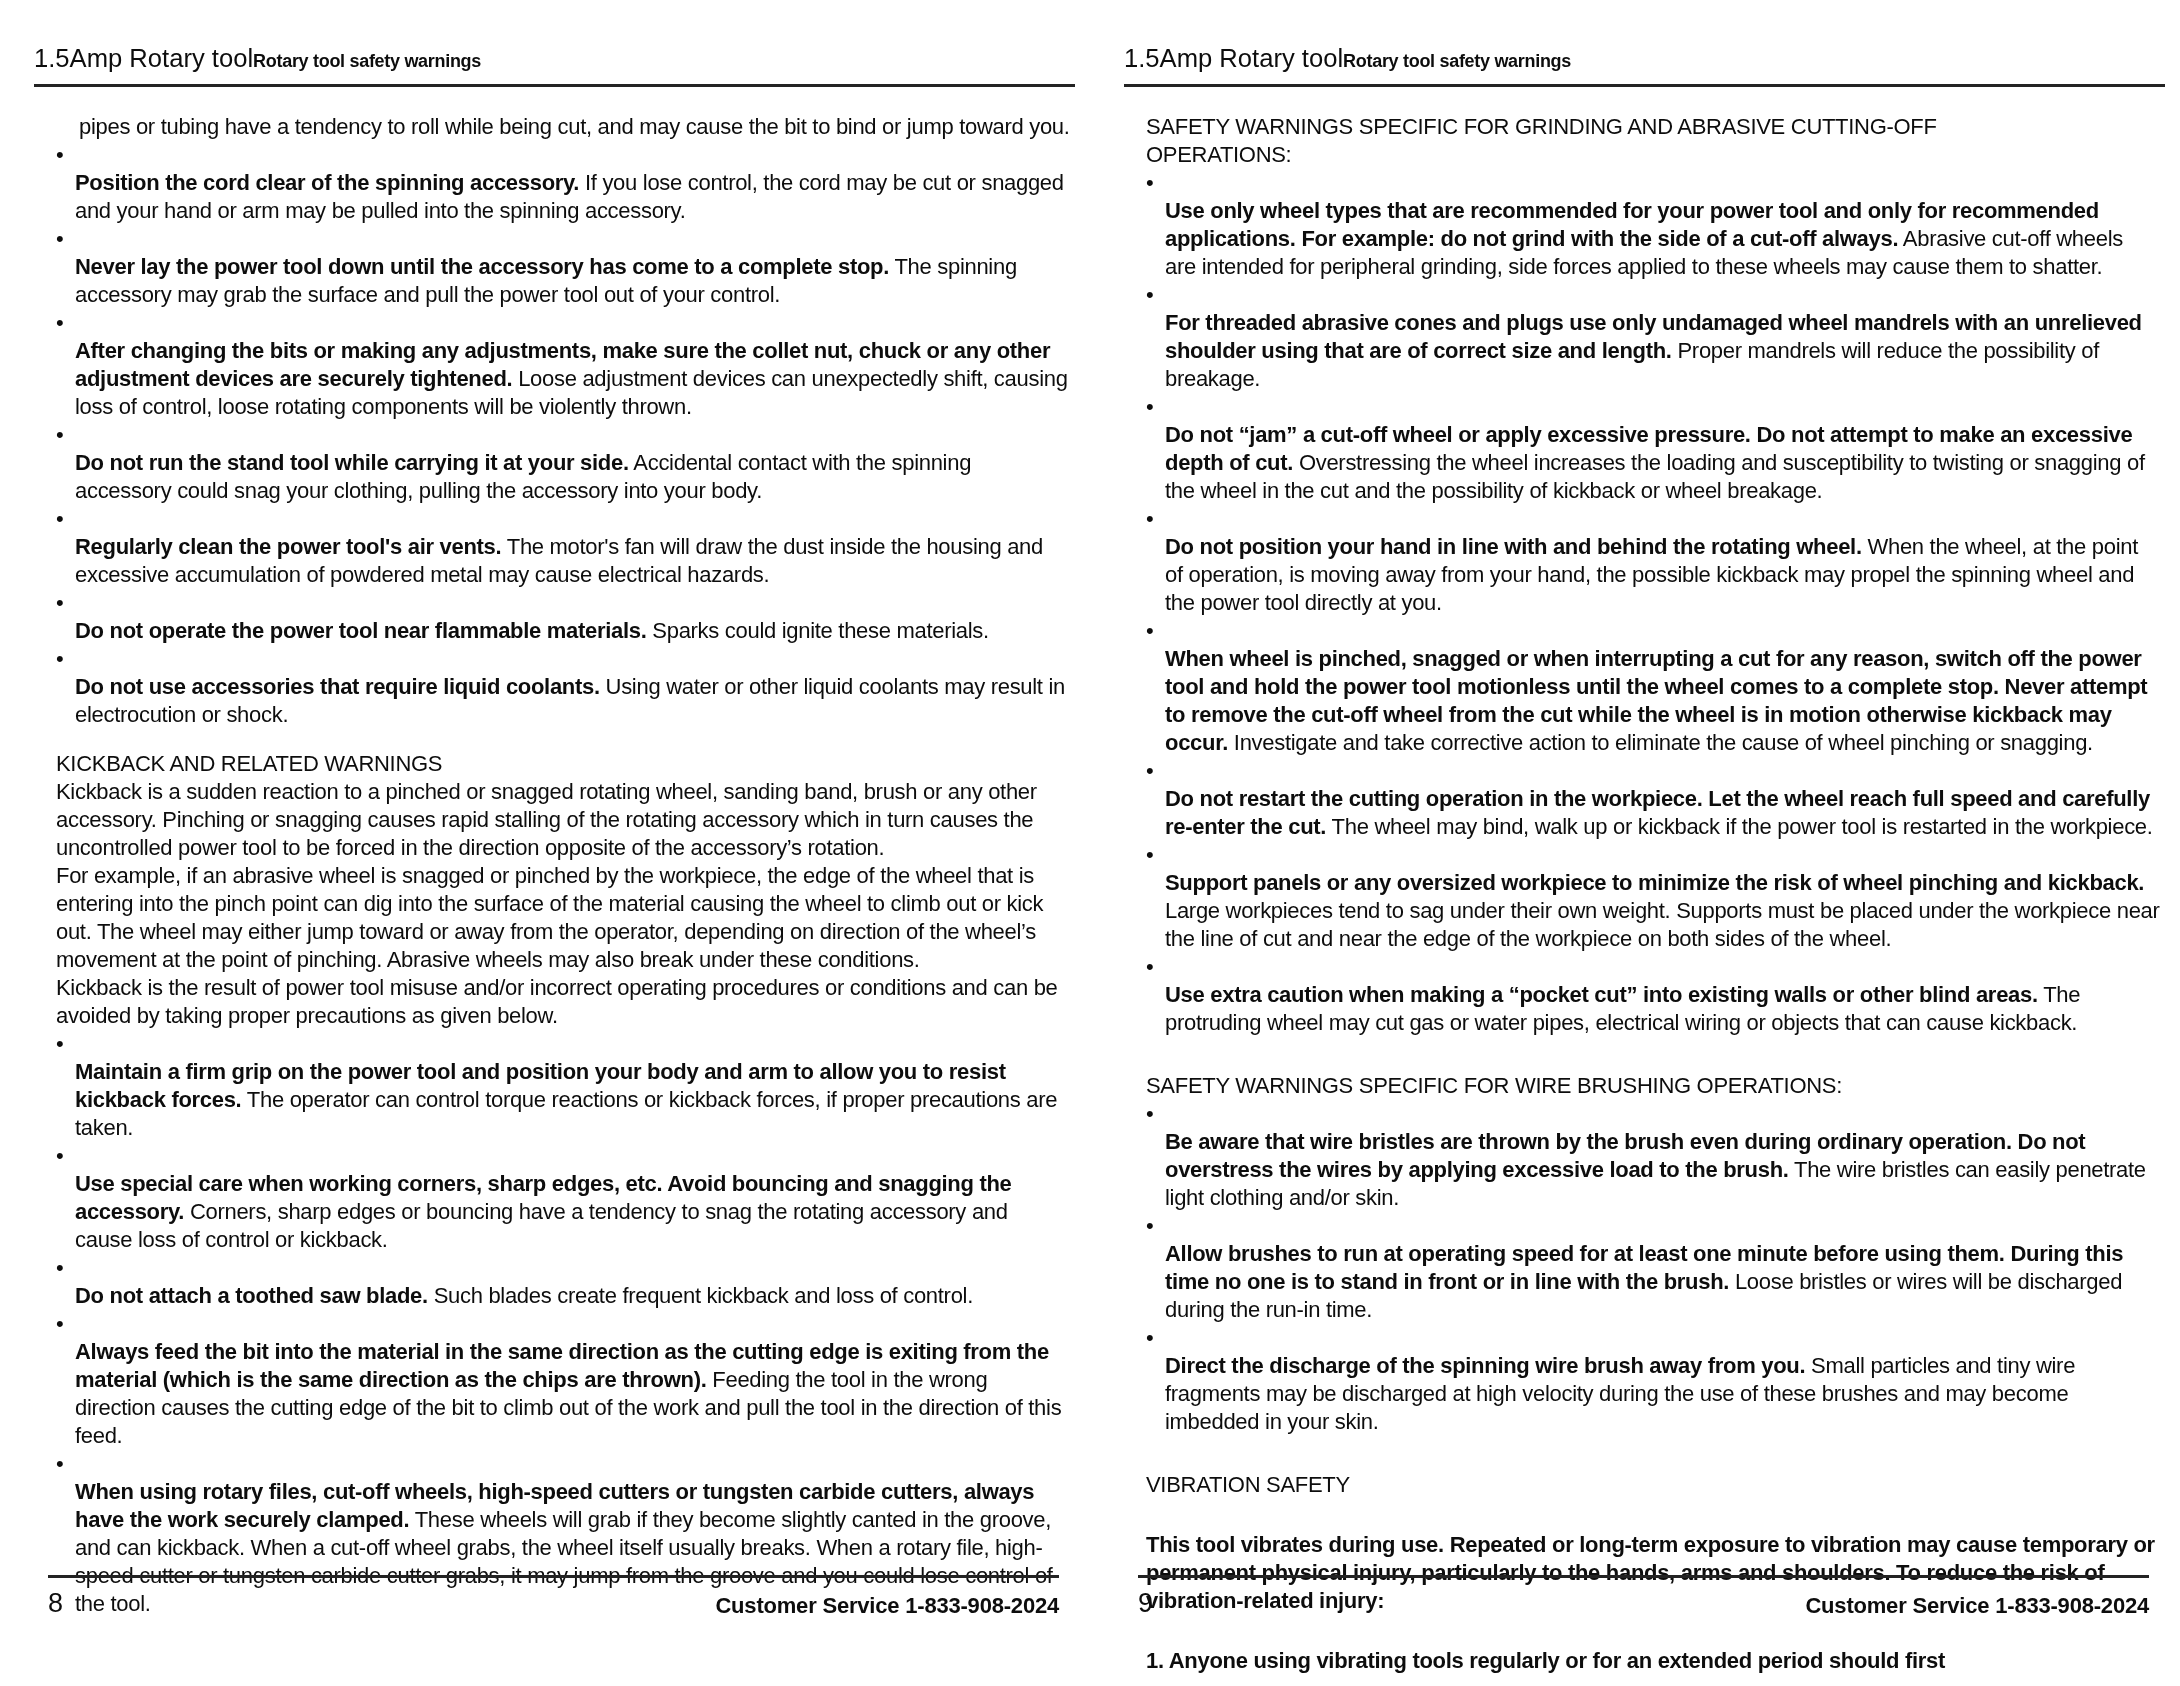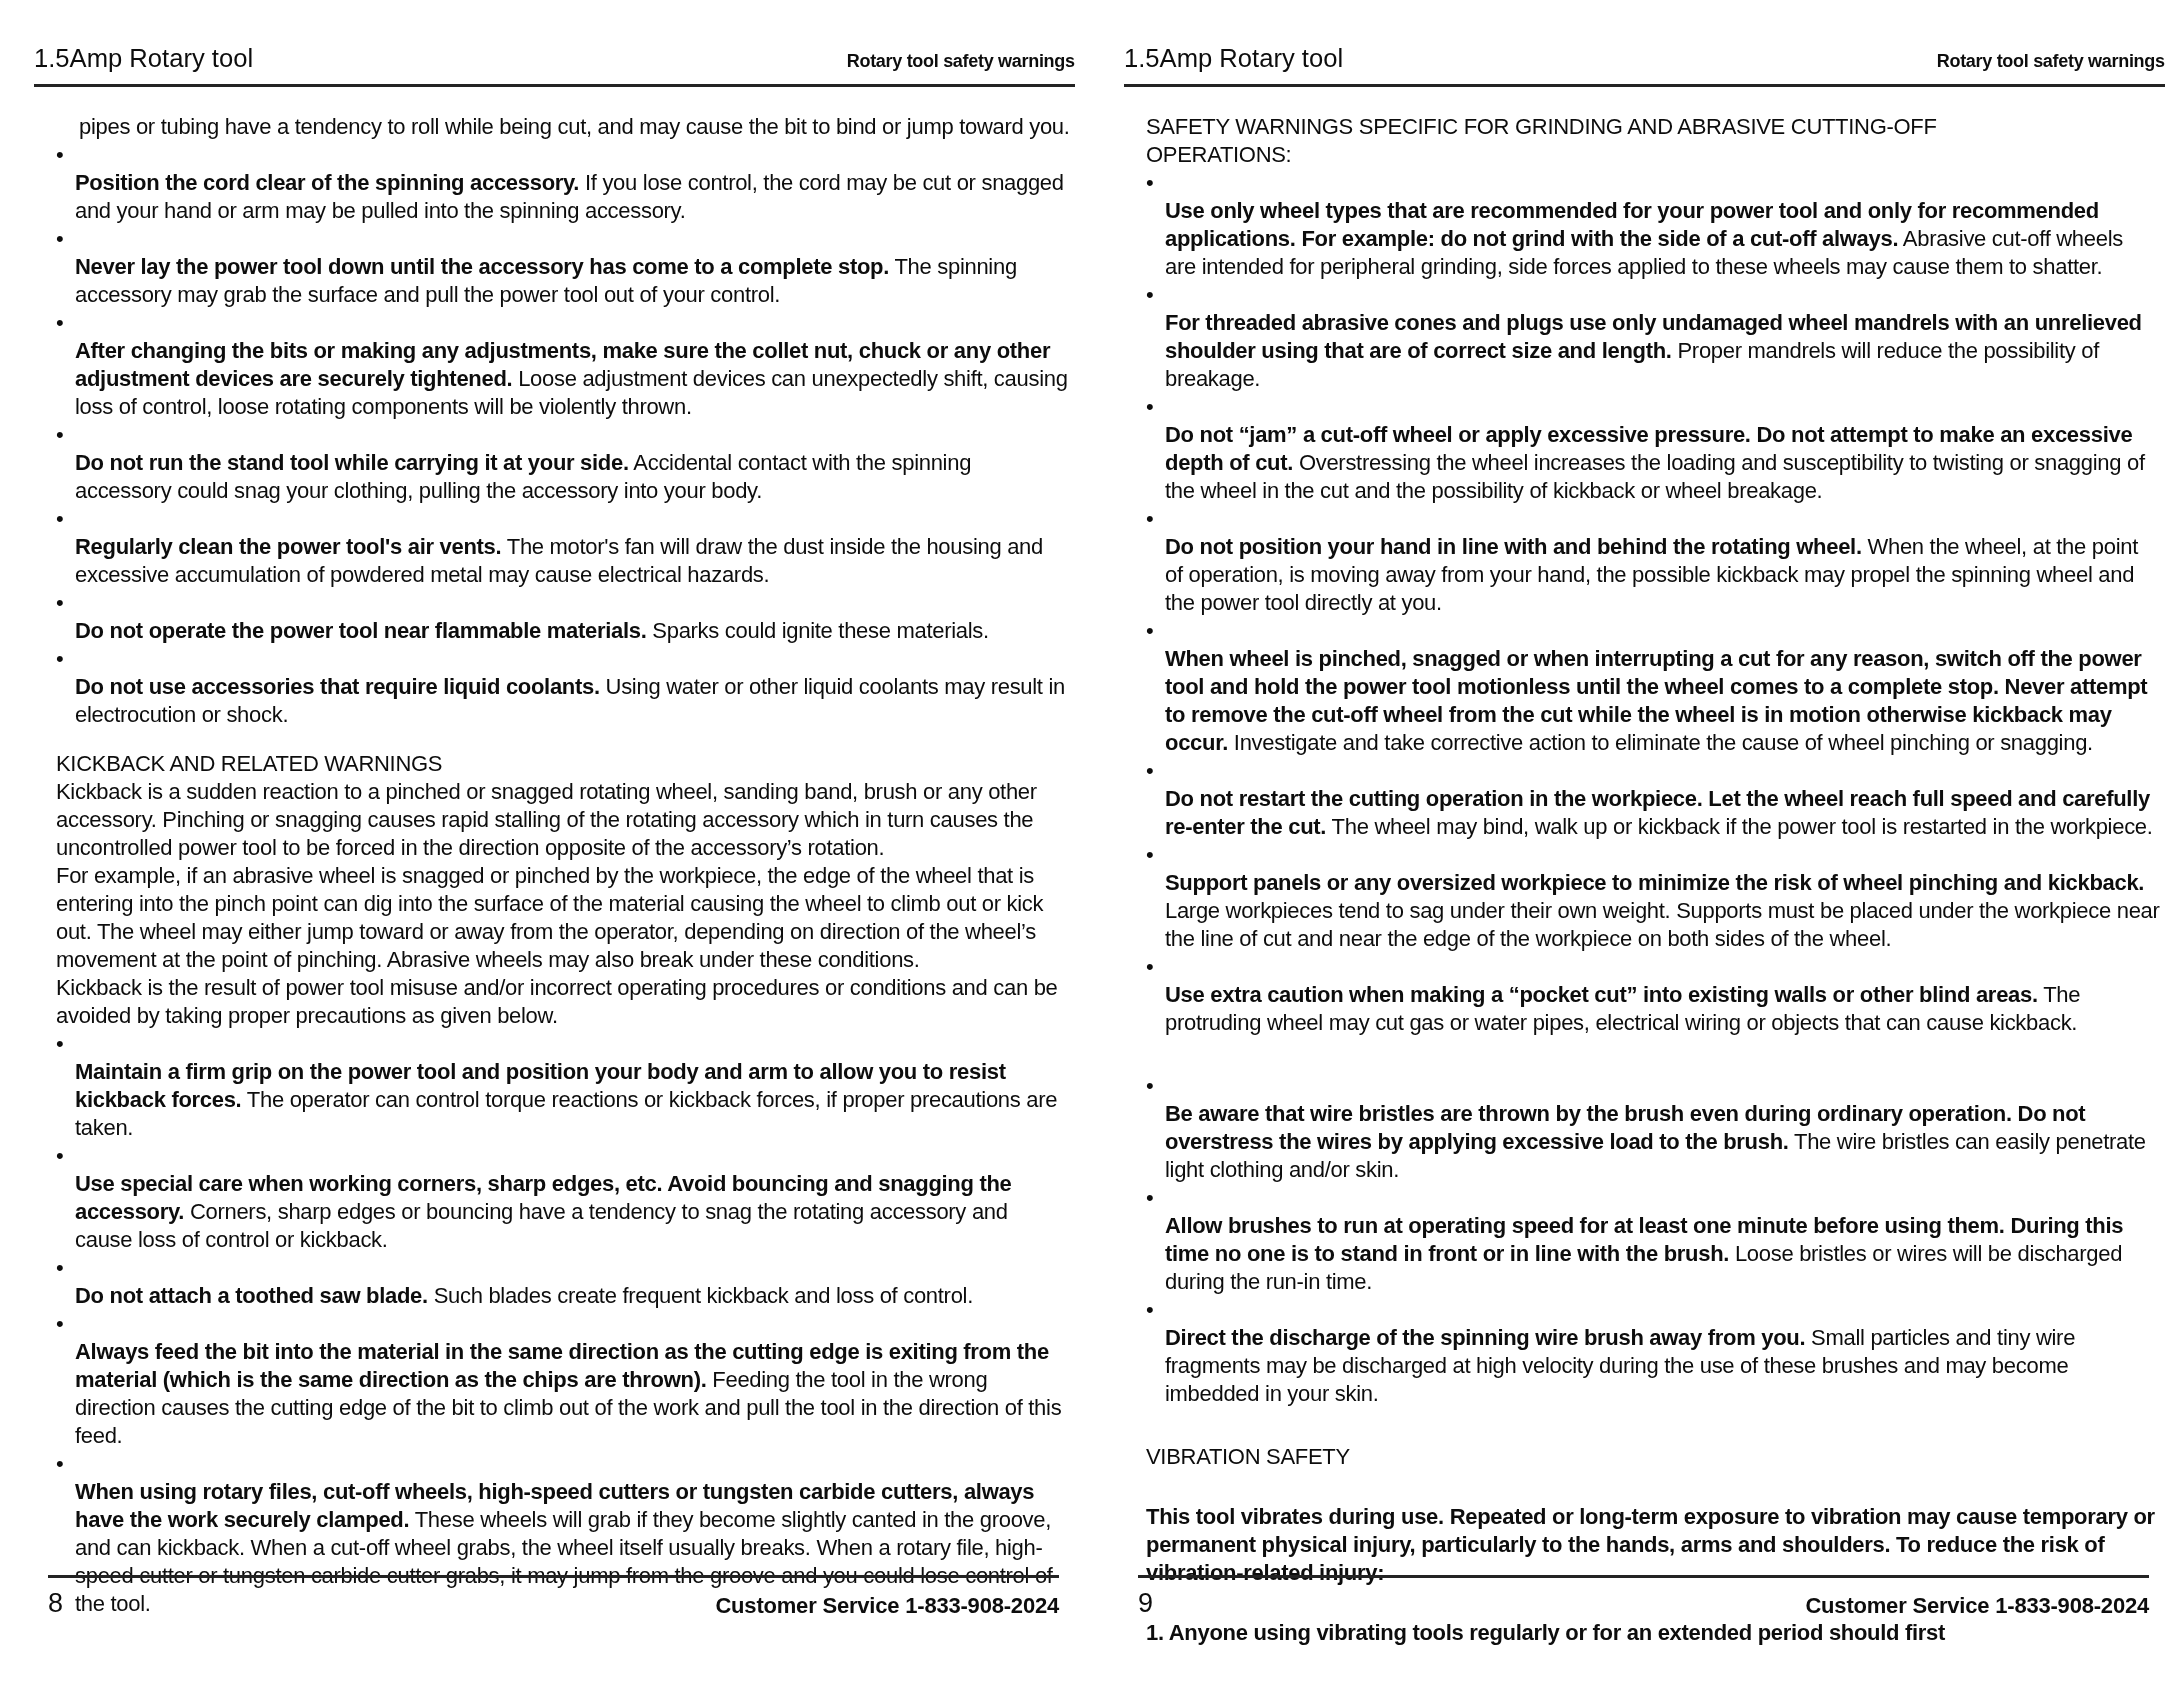--- a/index.html
+++ b/index.html
@@ -10,21 +10,21 @@
     color:#0d0d0d;
     font-family:"Liberation Sans", sans-serif;
   }
   .page{
     position:relative;
     width:1090px;height:1687px;
     box-sizing:border-box;
     padding:44px 15.3px 0 34px;
     overflow:hidden;
   }
-  .hdr{display:flex;justify-content:space-between;align-items:baseline;}
+  .hdr{display:flex;justify-content:flex-start;align-items:baseline;}
   .hdr-left{font-size:25.6px;font-weight:400;}
   .hdr-right{font-size:18px;font-weight:700;letter-spacing:-0.3px;}
   .hdr-rule{height:3.4px;background:#232323;margin-top:11px;}
   .content{
     margin:25.6px 5.1px 0 22px;
     font-size:22px;
     line-height:28px;
     letter-spacing:-0.3px;
   }
   .heading{font-weight:400;white-space:pre-line;}
@@ -152,20 +152,21 @@
         </div>
         <div class="bullet">
           <span class="dot">•</span>
           <div class="btext"><b>Support panels or any oversized workpiece to minimize the risk of wheel pinching and kickback.</b> Large workpieces tend to sag under their own weight. Supports must be placed under the workpiece near the line of cut and near the edge of the workpiece on both sides of the wheel.</div>
         </div>
         <div class="bullet">
           <span class="dot">•</span>
           <div class="btext"><b>Use extra caution when making a “pocket cut” into existing walls or other blind areas.</b> The protruding wheel may cut gas or water pipes, electrical wiring or objects that can cause kickback.</div>
         </div>
         <div class="spacer" style="height: 35px;"></div>
+        <div class="heading">SAFETY WARNINGS SPECIFIC FOR WIRE BRUSHING OPERATIONS:</div>
         <div class="bullet">
           <span class="dot">•</span>
           <div class="btext"><b>Be aware that wire bristles are thrown by the brush even during ordinary operation. Do not overstress the wires by applying excessive load to the brush.</b> The wire bristles can easily penetrate light clothing and/or skin.</div>
         </div>
         <div class="bullet">
           <span class="dot">•</span>
           <div class="btext"><b>Allow brushes to run at operating speed for at least one minute before using them. During this time no one is to stand in front or in line with the brush.</b> Loose bristles or wires will be discharged during the run-in time.</div>
         </div>
         <div class="bullet">
           <span class="dot">•</span>

